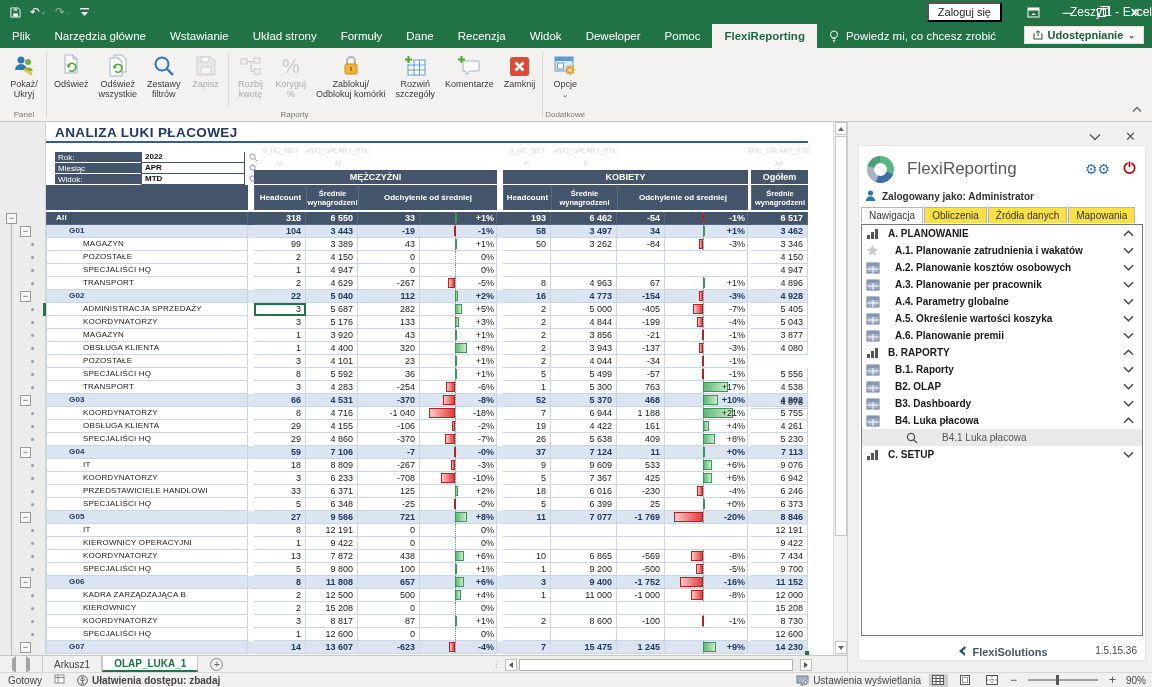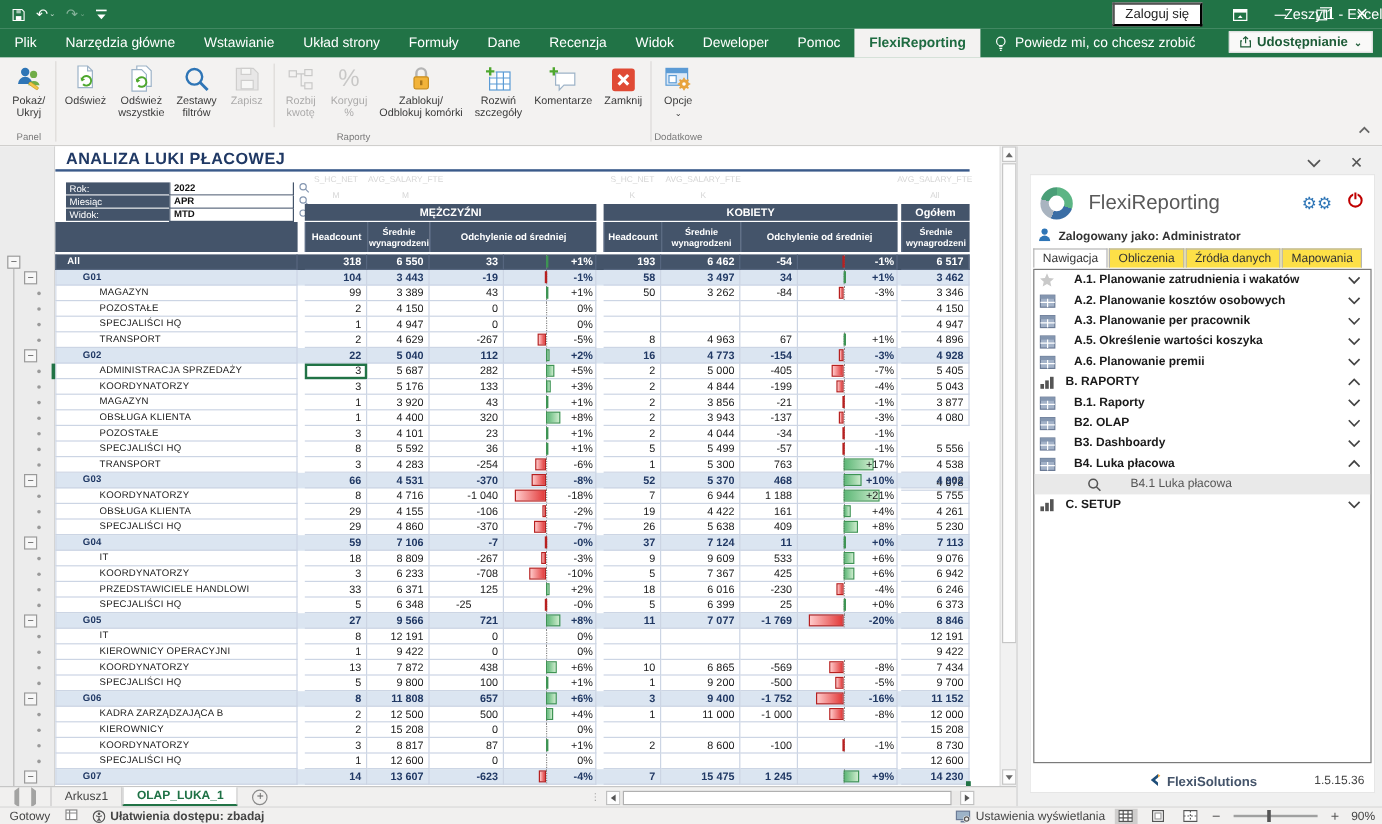--- a/index.html
+++ b/index.html
@@ -906,21 +906,21 @@
             <span class="pct">-4%</span>
           </div>
           <div class="sp" style="width: 3px;"></div>
           <div class="c num" style="width: 57px;">6 246</div>
         </div>
         <div class="trow detail">
           <div class="c lab" style="width: 202px; padding-left: 36px;">SPECJALIŚCI HQ</div>
           <div class="sp" style="width: 6px;"></div>
           <div class="c num" style="width: 52px;">5</div>
           <div class="c num" style="width: 52px;">6 348</div>
-          <div class="c num" style="width: 62px; text-align: center;">-25</div>
+          <div class="c num" style="width: 62px;">-25</div>
           <div class="c barc" style="width: 77px;">
             <span class="cl" style="left: 35px;"></span>
             <span class="bar neg" style="left: 33.5px; width: 1.5px;"></span>
             <span class="pct">-0%</span>
           </div>
           <div class="sp" style="width: 6px;"></div>
           <div class="c num" style="width: 48px;">5</div>
           <div class="c num" style="width: 66px;">6 399</div>
           <div class="c num" style="width: 48px;">25</div>
           <div class="c barc" style="width: 83px;">
@@ -1227,20 +1227,35 @@
       <div class="p-tabs">
         <span class="p-tab active">Nawigacja</span>
         <span class="p-tab">Obliczenia</span>
         <span class="p-tab">Źródła danych</span>
         <span class="p-tab">Mapowania</span>
       </div>
       <div class="tree">
           <div class="titem">
             <span class="ticon" style="left: 4px;">
               <svg width="13" height="13" viewBox="0 0 13 13">
+                <rect x="1" y="8" width="3" height="4" fill="#555"></rect>
+                <rect x="5" y="5" width="3" height="7" fill="#555"></rect>
+                <rect x="9" y="2" width="3" height="10" fill="#555"></rect>
+              </svg>
+            </span>
+            <span class="tlabel" style="margin-left: 26px;">A. PLANOWANIE</span>
+            <span class="tchev">
+              <svg width="11" height="7" viewBox="0 0 11 7">
+                <path d="M1 5.8 L5.5 1.2 L10 5.8" fill="none" stroke="#444" stroke-width="1.4"></path>
+              </svg>
+            </span>
+          </div>
+          <div class="titem">
+            <span class="ticon" style="left: 4px;">
+              <svg width="13" height="13" viewBox="0 0 13 13">
                 <path d="M6.5 .8 L8.2 4.6 L12.3 5 L9.2 7.7 L10.1 11.8 L6.5 9.6 L2.9 11.8 L3.8 7.7 L.7 5 L4.8 4.6z" fill="#c9c9c9"></path>
               </svg>
             </span>
             <span class="tlabel" style="margin-left: 33px;">A.1. Planowanie zatrudnienia i wakatów</span>
             <span class="tchev">
               <svg width="11" height="7" viewBox="0 0 11 7">
                 <path d="M1 1.2 L5.5 5.8 L10 1.2" fill="none" stroke="#444" stroke-width="1.4"></path>
               </svg>
             </span>
           </div>
@@ -1261,20 +1276,35 @@
           </div>
           <div class="titem">
             <span class="ticon" style="left: 4px;">
               <svg width="14" height="12" viewBox="0 0 14 12">
                 <rect x="1" y="1" width="12" height="10" fill="#a3b2c8" stroke="#6b7b96"></rect>
                 <rect x="1" y="1" width="12" height="3" fill="#8496b0"></rect>
                 <path d="M1 7h12M7 4v7" stroke="#fff"></path>
               </svg>
             </span>
             <span class="tlabel" style="margin-left: 33px;">A.3. Planowanie per pracownik</span>
+            <span class="tchev">
+              <svg width="11" height="7" viewBox="0 0 11 7">
+                <path d="M1 1.2 L5.5 5.8 L10 1.2" fill="none" stroke="#444" stroke-width="1.4"></path>
+              </svg>
+            </span>
+          </div>
+          <div class="titem">
+            <span class="ticon" style="left: 4px;">
+              <svg width="14" height="12" viewBox="0 0 14 12">
+                <rect x="1" y="1" width="12" height="10" fill="#a3b2c8" stroke="#6b7b96"></rect>
+                <rect x="1" y="1" width="12" height="3" fill="#8496b0"></rect>
+                <path d="M1 7h12M7 4v7" stroke="#fff"></path>
+              </svg>
+            </span>
+            <span class="tlabel" style="margin-left: 33px;">A.4. Parametry globalne</span>
             <span class="tchev">
               <svg width="11" height="7" viewBox="0 0 11 7">
                 <path d="M1 1.2 L5.5 5.8 L10 1.2" fill="none" stroke="#444" stroke-width="1.4"></path>
               </svg>
             </span>
           </div>
           <div class="titem">
             <span class="ticon" style="left: 4px;">
               <svg width="14" height="12" viewBox="0 0 14 12">
                 <rect x="1" y="1" width="12" height="10" fill="#a3b2c8" stroke="#6b7b96"></rect>

